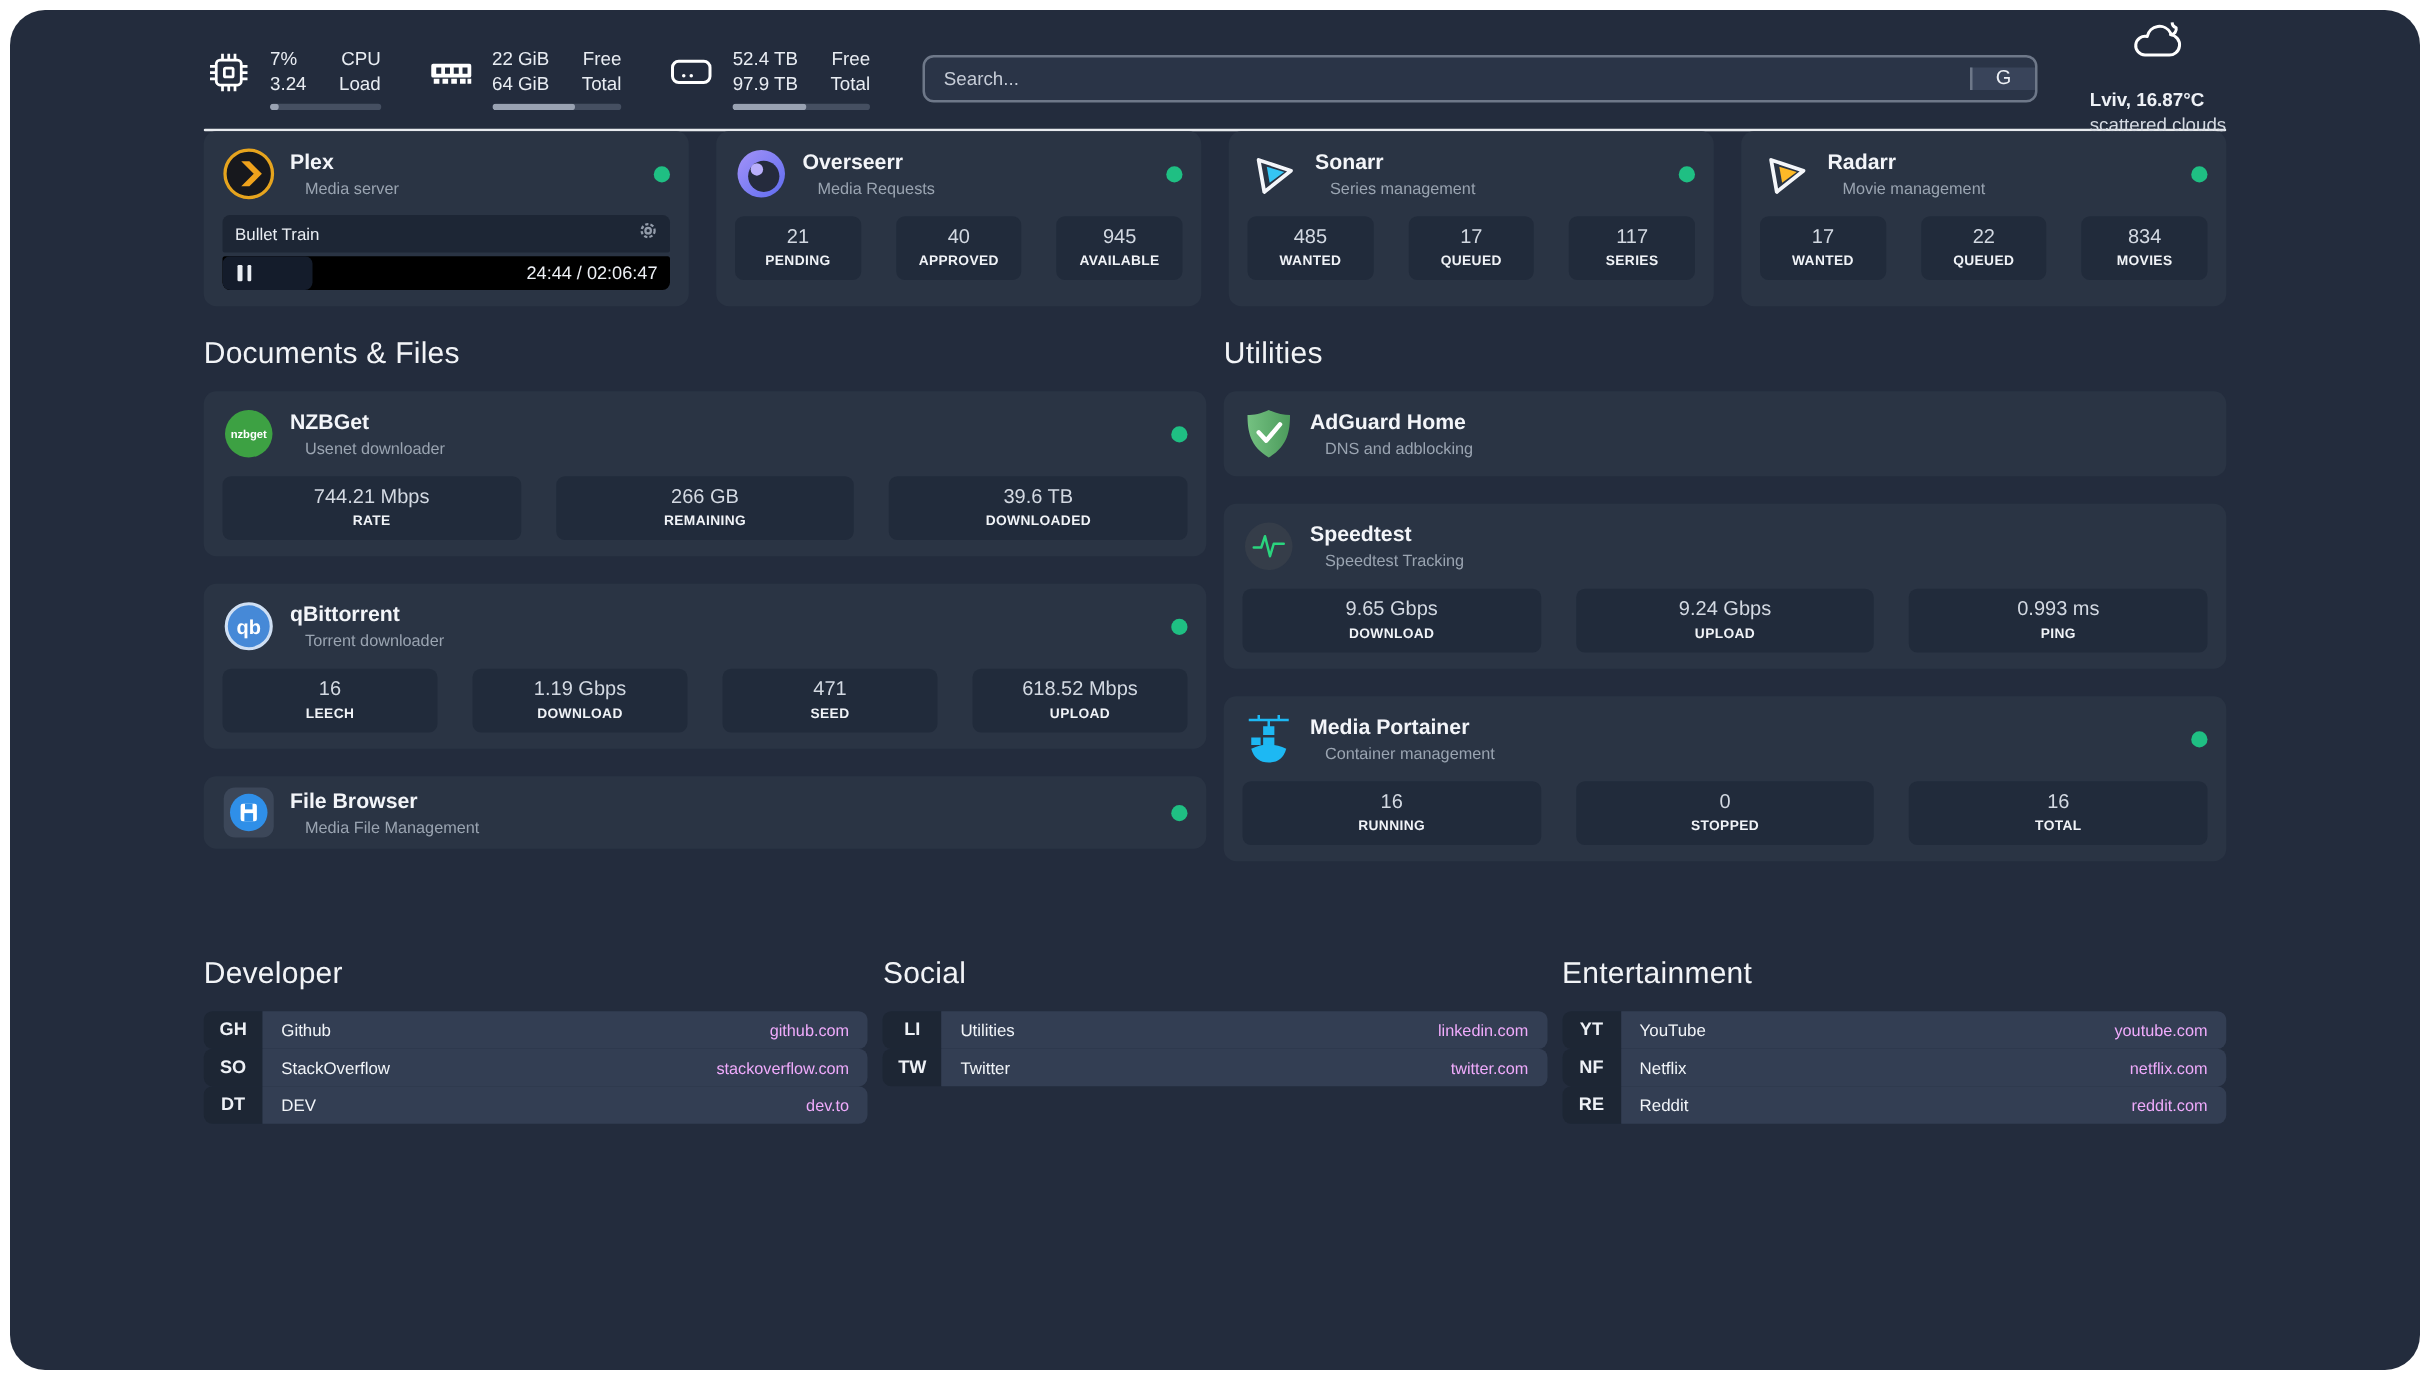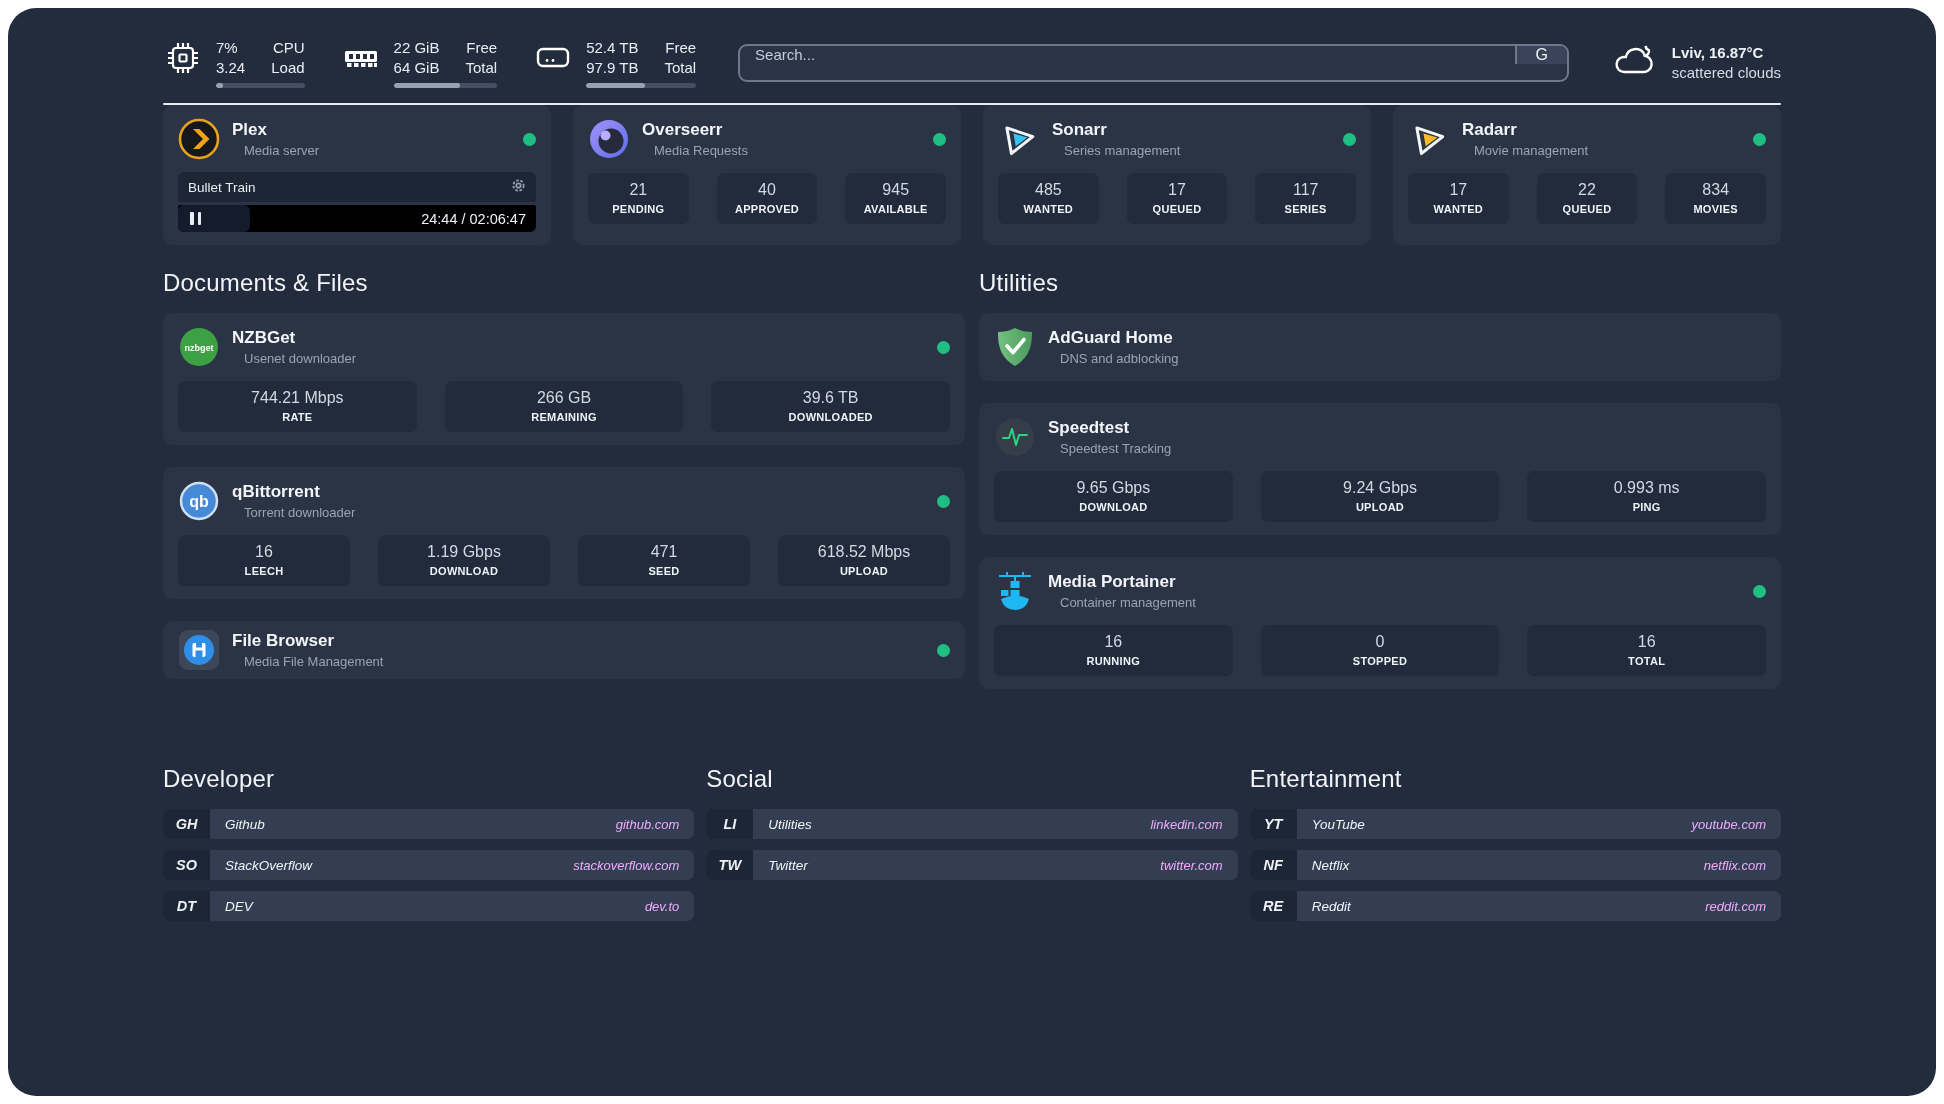--- a/index.html
+++ b/index.html
@@ -11,26 +11,26 @@
   .topbar { display:flex; align-items:center; margin-top:28px; height:54px; }
   .sysstats { display:flex; gap:36px; }
   .sysstat { display:flex; gap:13px; align-items:flex-start; }
   .ss-icon { width:40px; height:40px; display:flex; align-items:center; justify-content:center; }
   .ss-col { display:flex; flex-direction:column; }
   .ss-grid { display:grid; grid-template-columns:auto auto; column-gap:26px; font-size:15px; line-height:1.32; color:#e9edf3; }
   .ss-grid .lab { text-align:right; }
   .ss-bar { margin-top:5px; height:5px; border-radius:3px; background:#454f61; overflow:hidden; }
   .ss-bar .fill { height:100%; border-radius:3px; background:#99a2b2; }
 
-  .searchwrap { flex:1; margin:0 42px; height:38px; border:2px solid #6e7889; border-radius:9px; background:#2a3447; display:flex; align-items:flex-start; overflow:hidden; }
+  .searchwrap { flex:1; margin:0 42px; height:38px; border:2px solid #6e7889; border-radius:9px; background:#2a3447; display:flex; align-items:center; overflow:hidden; }
   .searchwrap input { flex:1; background:transparent; border:0; outline:none; color:#dde3ec; font-size:15px; padding:0 15px; font-family:"Liberation Sans",sans-serif; }
   .searchwrap input::placeholder { color:#c6ccd7; }
   .g-btn { width:52px; border-left:2px solid #6e7889; background:#39445a; color:#eef1f6; font-size:16px; display:flex; align-items:center; justify-content:center; cursor:pointer; }
 
-  .weather { display:flex; align-items:center; gap:15px; }
+  .weather { display:flex; align-items:center; gap:15px;flex-direction:column; }
   .weather .txt { font-size:15px; color:#eef1f6; line-height:1.35; }
   .weather .loc { font-weight:700; }
   .weather .cond { color:#d5dae3; }
 
   .divider { margin-top:13px; height:2px; background:#e7eaee; border-radius:1px; }
 
   
   h2.sec { font-size:24px; font-weight:500; color:#f2f4f7; letter-spacing:.2px; }
   .media-sec h2 { margin:60px 0 16px; }
   .media-grid { display:grid; grid-template-columns:repeat(4,1fr); gap:22px; }
@@ -59,21 +59,21 @@
   .ptime { margin-left:auto; padding-right:10px; font-size:14.5px; color:#eef1f6; z-index:1; }
 
   .twocol { display:grid; grid-template-columns:1fr 1fr; column-gap:14px; margin-top:24px; align-items:start; }
   .col h2 { margin:0 0 16px; }
   .col .card { margin-bottom:22px; }
   .card.slim { padding:8px 15px; }
 
   
   .links-grid { display:grid; grid-template-columns:repeat(3,1fr); column-gap:12px; margin-top:54px; align-items:start; }
   .links-grid h2 { margin-bottom:16px; }
-  .linkrow { display:flex; height:30px; margin-bottom:11px; cursor:pointer;font-style:italic; }
+  .linkrow { display:flex; height:30px; cursor:pointer; }
   .badge { width:47px; flex:none; background:#1d2634; border-radius:7px 0 0 7px; display:flex; align-items:center; justify-content:center; font-size:14.5px; font-weight:700; color:#eef1f6; }
   .pill { flex:1; background:#333e53; border-radius:0 7px 7px 0; display:flex; align-items:center; justify-content:space-between; padding:0 15px; }
   .pill .nm { font-size:13.5px; color:#f1f4f8; }
   .pill .url { font-size:13px; color:#f0abfc; }
 </style>
 </head>
 <body>
 
 <div class="board">
 <div class="content">

